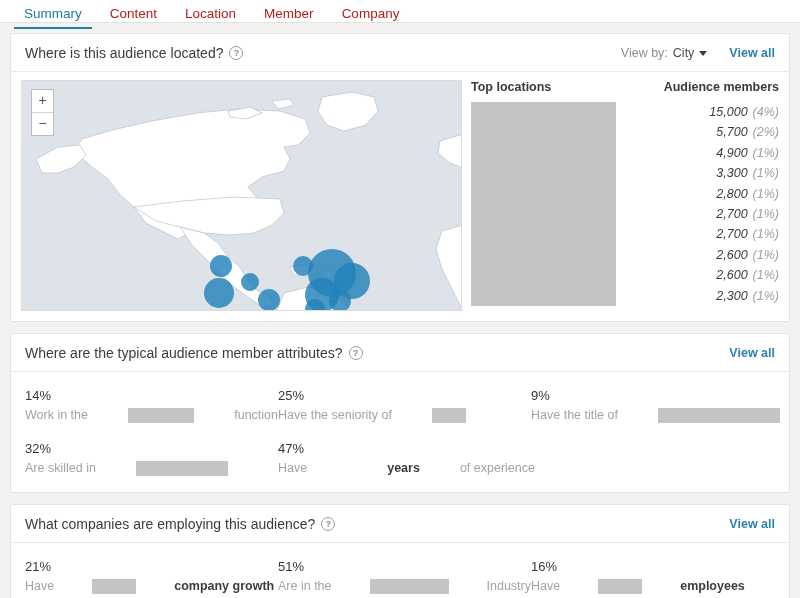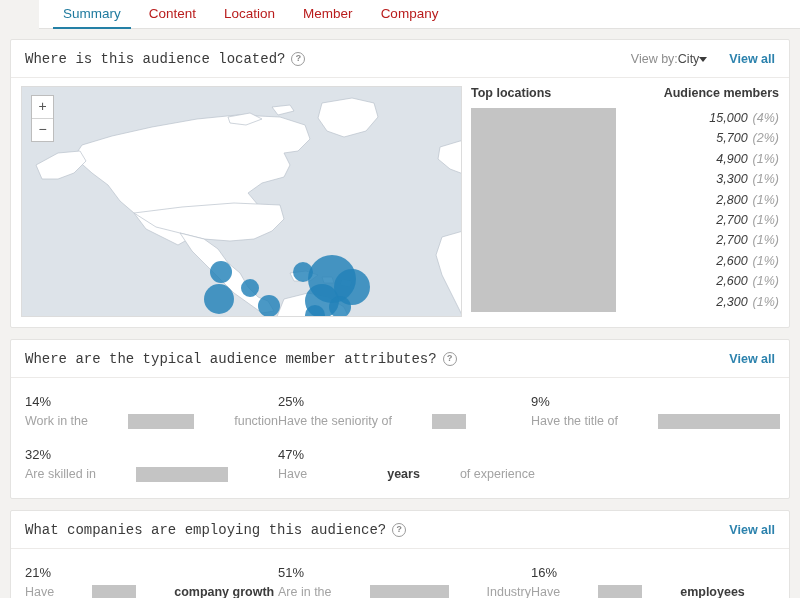--- a/index.html
+++ b/index.html
@@ -10,28 +10,27 @@
     background: #f3f2f0;
     font-family: "Liberation Sans", sans-serif;
     font-size: 13px;
     color: #333333;
     overflow: hidden;
   }
 
   
   .tabbar {
     position: relative;
-    height: 29px;
+    height: 23px;
     background: #ffffff;
     border-bottom: 1px solid #e2e1df;
     padding: 0 0 0 10px;
     display: flex;
     align-items: flex-start;
     box-sizing: border-box;
-    margin-left: 39px;
   }
   .tab {
     position: relative;
     padding: 6px 14px 7px 14px;
     font-size: 13.5px;
     color: #b91c1c;
     cursor: pointer;
     white-space: nowrap;
     line-height: 15px;
   }
@@ -65,21 +64,20 @@
     padding: 11px 14px 10px 14px;
     border-bottom: 1px solid #eceae8;
     box-sizing: border-box;
   }
   .card-title {
     display: flex;
     align-items: center;
     gap: 6px;
     font-size: 14px;
     color: #3b3b3b;
-    font-family: Liberation Mono, monospace;
   }
   .help-icon {
     display: inline-block;
     width: 12px; height: 12px;
     border: 1px solid #9a9a9a;
     border-radius: 50%;
     color: #8a8a8a;
     font-size: 9px;
     line-height: 12px;
     text-align: center;
@@ -88,20 +86,21 @@
   }
   .head-right {
     display: flex;
     align-items: center;
     gap: 22px;
     font-size: 12.5px;
   }
   .viewby {
     display: flex;
     align-items: center;
+    gap: 5px;
     color: #8d8d8d;
   }
   .viewby .val {
     color: #4a4a4a;
   }
   .caret {
     width: 0; height: 0;
     border-left: 4px solid transparent;
     border-right: 4px solid transparent;
     border-top: 5px solid #3b3b3b;

